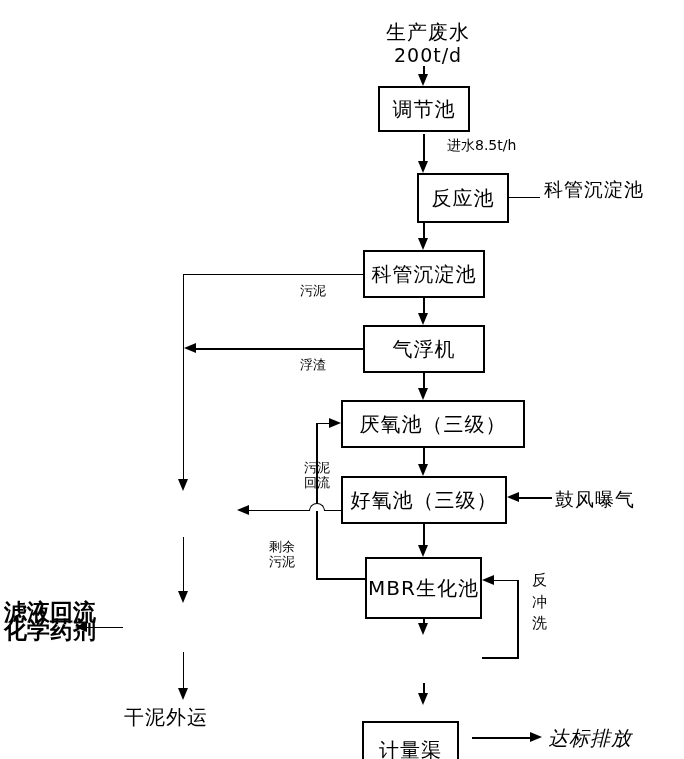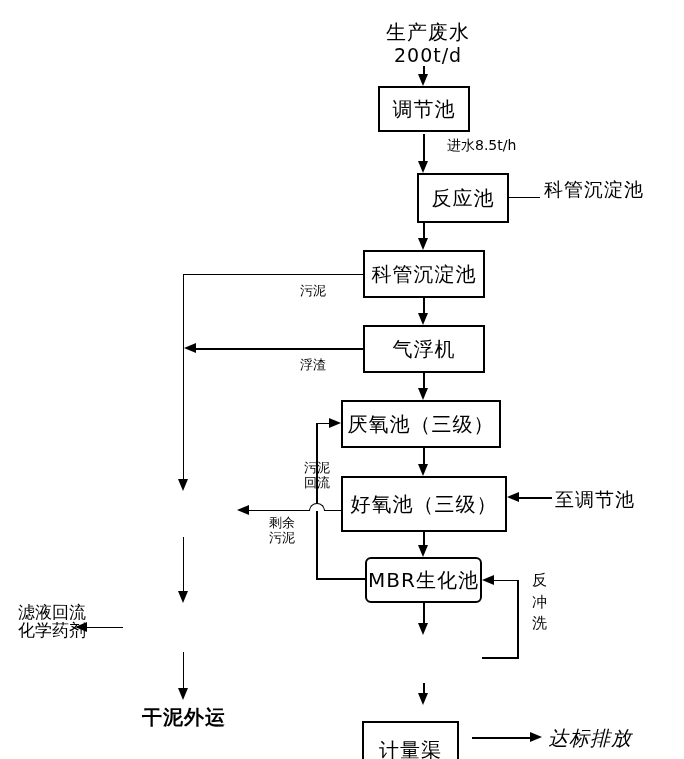--- a/index.html
+++ b/index.html
@@ -115,53 +115,53 @@
     </div>
   <div class="box" style="left:378px; top:173px; width:92px;  height:50px;margin-left:39px;">
       <span>反应池</span>
     </div>
   <div class="box" style="left:363px; top:325px; width:122px; height:48px;">
       <span>气浮机</span>
     </div>
   <div class="box" style="left:363px; top:250px; width:122px; height:48px;">
       <span>科管沉淀池</span>
     </div>
-  <div class="box" style="left:341px; top:400px; width:160px; height:48px;justify-content:center;">
+  <div class="box" style="left:341px; top:400px; width:184px; height:48px;justify-content:center;">
       <span>厌氧池（三级）</span>
     </div>
-  <div class="box" style="left:341px; top:476px; width:166px; height:56px;">
+  <div class="box" style="left:341px; top:476px; width:166px; height:48px;">
       <span>好氧池（三级）</span>
     </div>
-  <div class="box" style="left:365px; top:557px; width:117px; height:46px;border-radius:6px;">
+  <div class="box" style="left:365px; top:557px; width:117px; height:62px;">
       <span>MBR生化池</span>
     </div>
   <div class="box" style="left:362px; top:705px; width:97px;  height:59px;margin-top:16px;">
       <span>计量渠</span>
     </div>
 
   <div class="lbl lbl-md" style="left:447px; top:137px;">进水8.5t/h</div>
   <div class="lbl lbl-lg" style="left:544px; top:179px;">科管沉淀池</div>
   <div class="lbl lbl-sm" style="left:300px; top:284px;">污泥</div>
   <div class="lbl lbl-sm" style="left:300px; top:358px;">浮渣</div>
 
   <div class="lbl lbl-sm c" style="left:302px; top:461px; width:30px;">
     <div>污泥</div>
     <div>回流</div>
   </div>
 
-  <div class="lbl lbl-lg" style="left:555px; top:489px;">至调节池</div>
+  <div class="lbl lbl-lg" style="left:555px; top:489px;">鼓风曝气</div>
 
-  <div class="lbl lbl-sm c" style="left:267px; top:516px; width:30px;">
+  <div class="lbl lbl-sm c" style="left:267px; top:540px; width:30px;">
     <div>剩余</div>
     <div>污泥</div>
   </div>
 
   <div class="vtext" style="left:532px; top:570px;">反冲洗</div>
 
-  <div class="lbl" style="left:18px; top:604px; font-size:17px; line-height:17.5px;">
+  <div class="lbl" style="left:4px; top:604px; font-size:23px; line-height:17.5px;font-weight:bold;">
     <div>滤液回流</div>
     <div>化学药剂</div>
   </div>
 
-  <div class="lbl lbl-xl" style="left:142px; top:706px;font-weight:bold;">干泥外运</div>
+  <div class="lbl lbl-xl" style="left:124px; top:706px;">干泥外运</div>
   <div class="lbl lbl-xl" style="left:548px; top:727px;font-style:italic;">达标排放</div>
 
 </div>
 
 </body></html>

